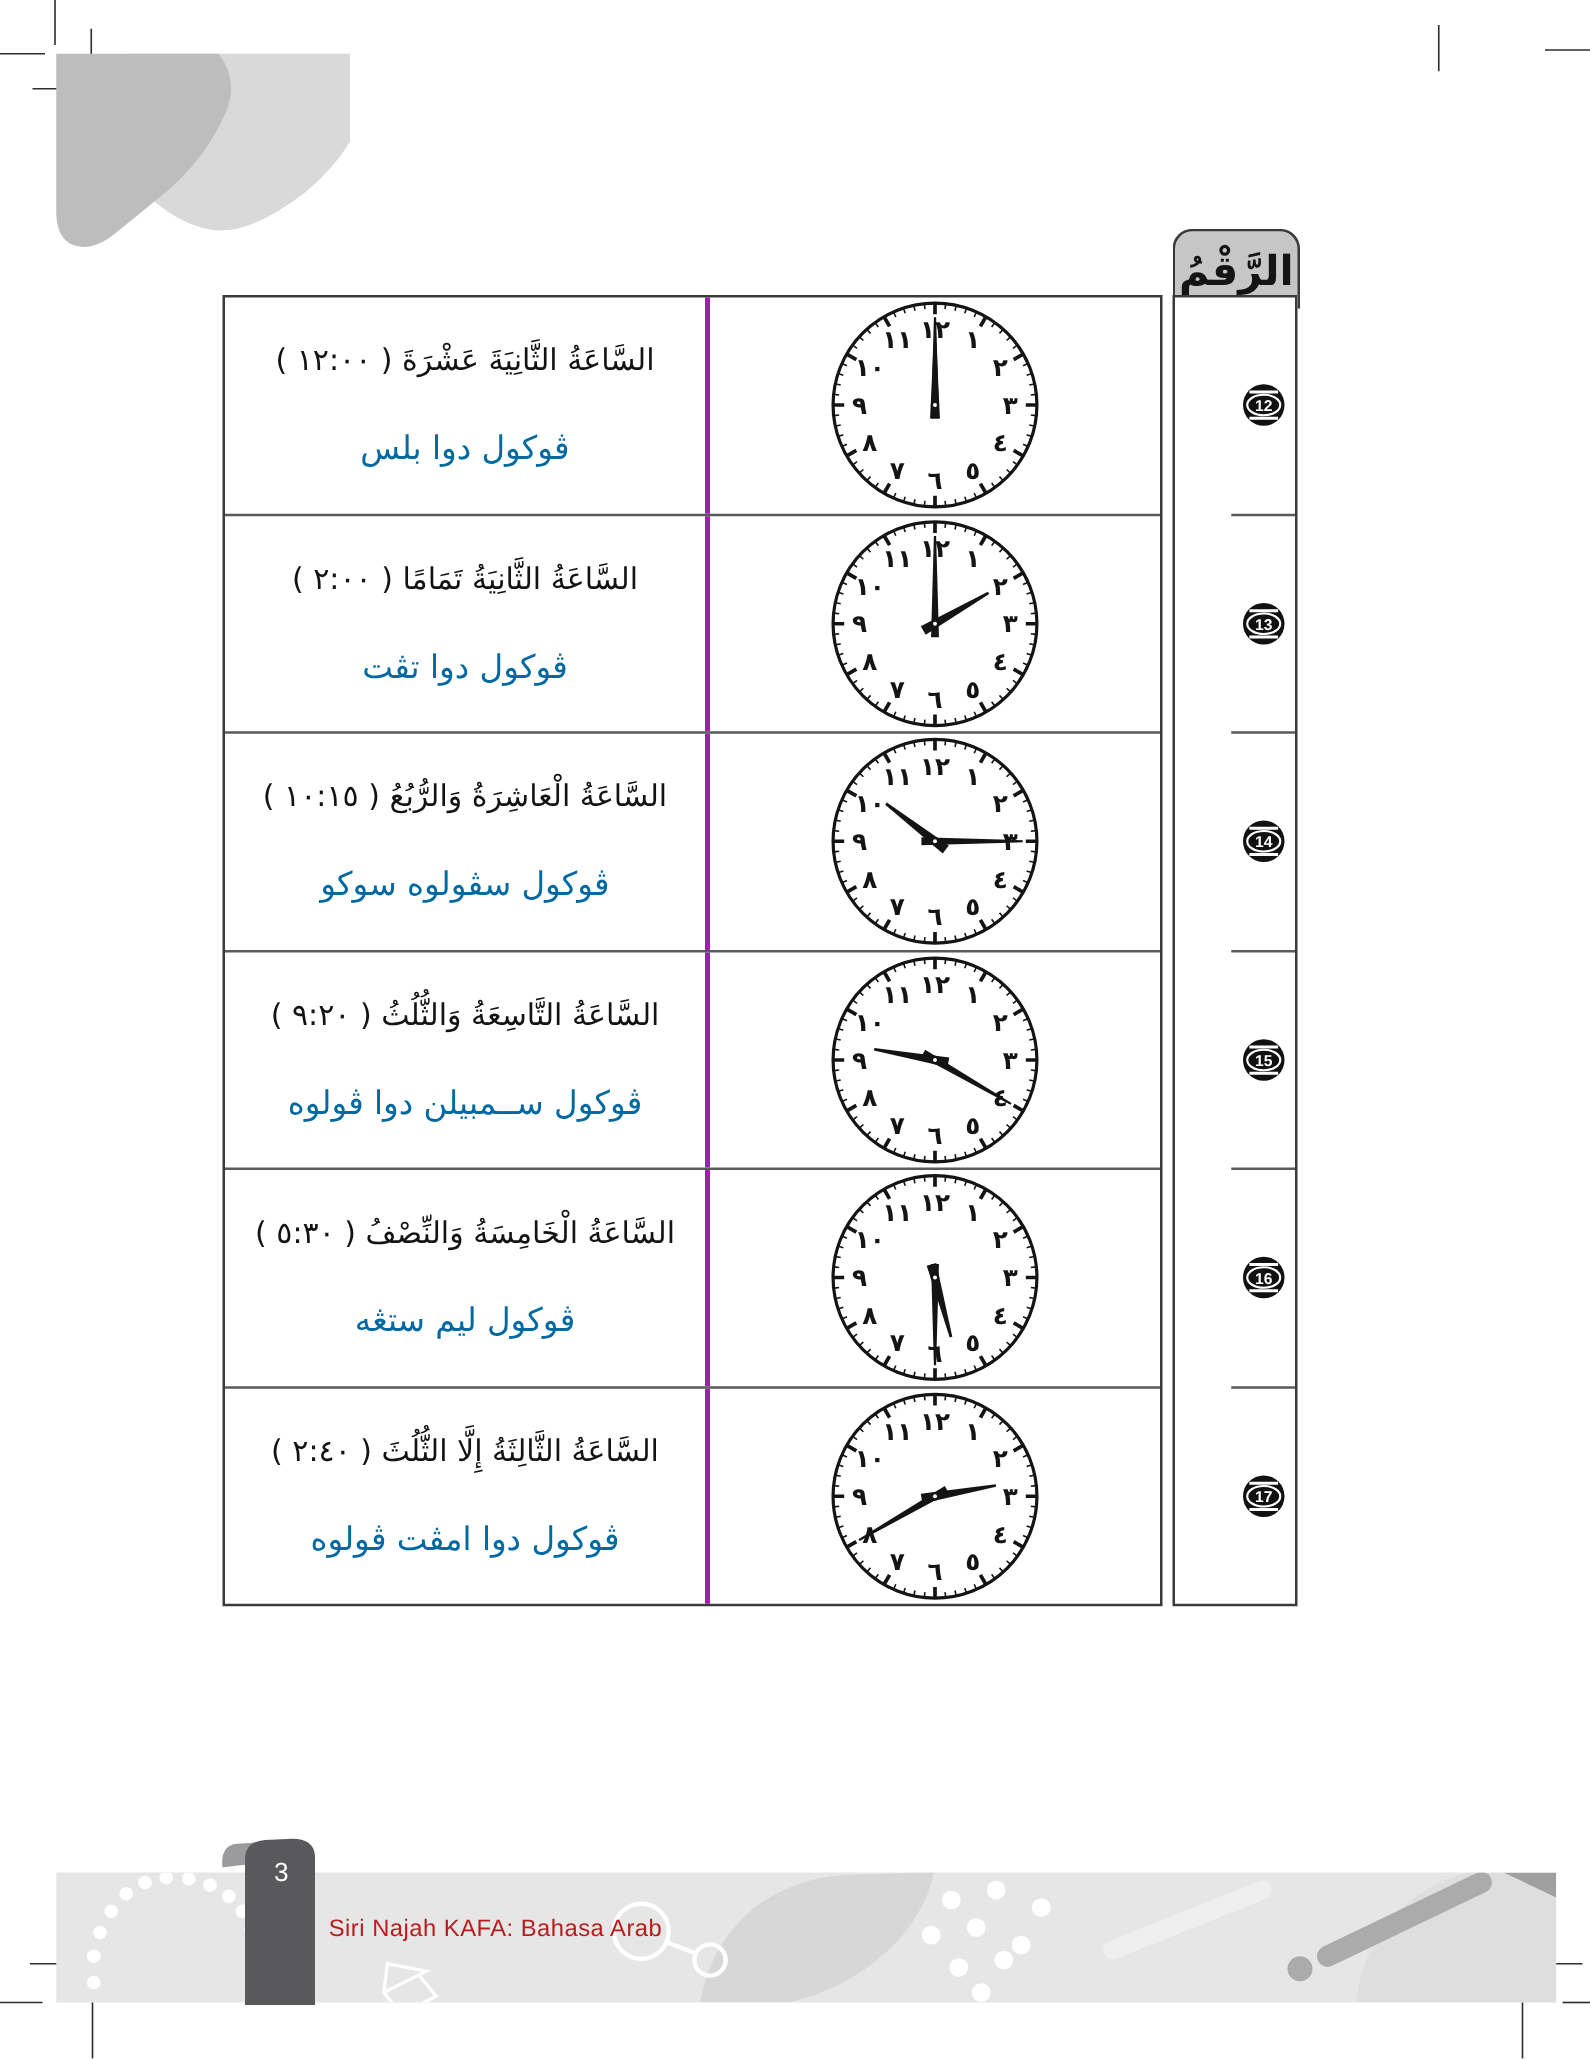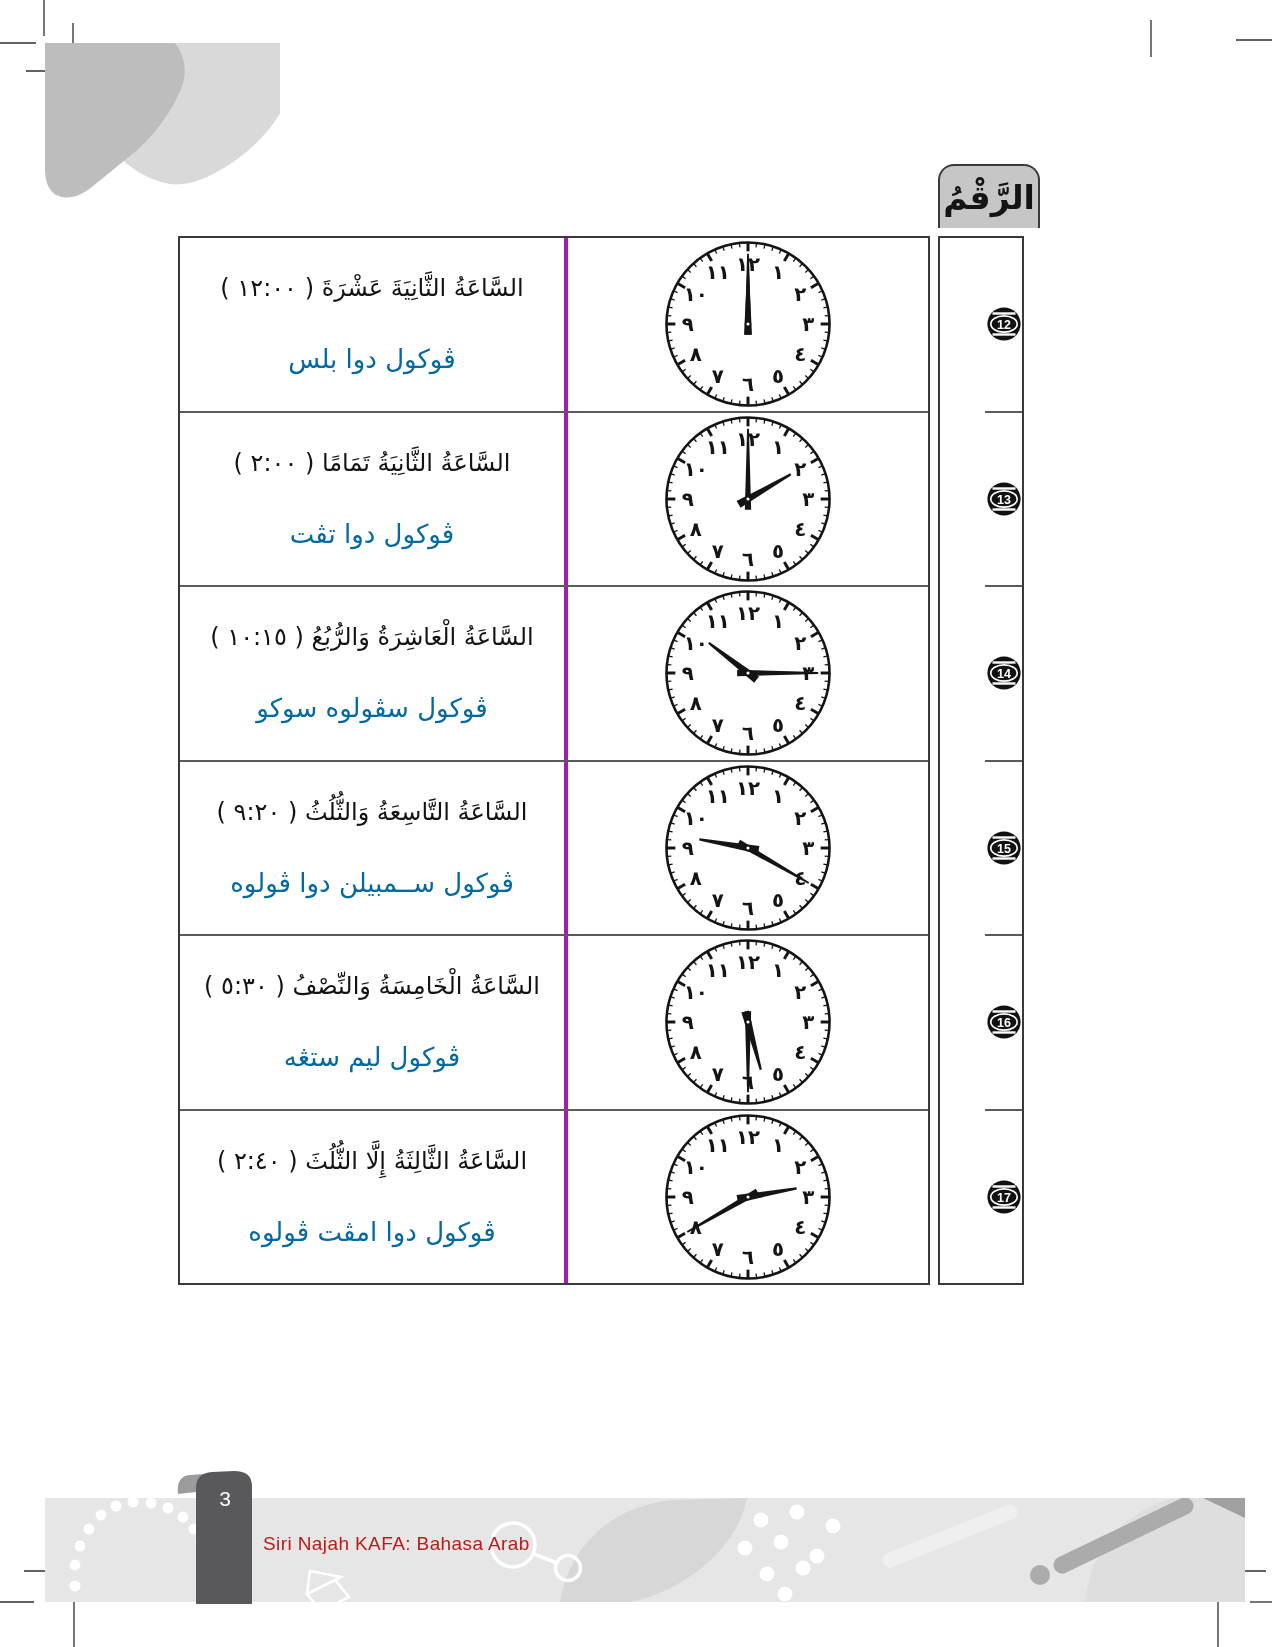--- a/index.html
+++ b/index.html
@@ -5,27 +5,27 @@
   html,body{margin:0;padding:0;background:#ffffff;}
   .page{position:relative;width:1272px;height:1647px;background:#fff;overflow:hidden;
         font-family:"DejaVu Sans",sans-serif;color:#161616;}
   svg{display:block;}
 
   
   .hdr{position:absolute;background:#c6c6c6;border:2px solid #3a3a3a;border-bottom:none;
        display:flex;align-items:center;justify-content:center;
        font-size:33px;font-weight:bold;color:#141414;direction:rtl;}
   .hdr-left{left:178px;top:172px;width:752px;height:64px;border-radius:26px 26px 0 0;box-sizing:border-box;}
-  .hdr-right{left:938px;top:164px;width:102px;height:64px;border-radius:16px 16px 0 0;box-sizing:border-box;}
+  .hdr-right{left:938px;top:183px;width:102px;height:64px;border-radius:16px 16px 0 0;box-sizing:border-box;}
 
   
   .tbody{position:absolute;top:236px;height:1049px;border:2px solid #3a3a3a;background:#fff;
          display:flex;flex-direction:column;box-sizing:border-box;}
   #bodyLeft{left:178px;width:752px;}
-  #bodyRight{left:938px;width:86px;padding-left:45px;}
+  #bodyRight{left:938px;width:100px;padding-left:45px;}
   .trow{flex:1;display:flex;min-height:0;}
   .trow + .trow{border-top:2px solid #5a5a5a;}
   .cell-text{width:388px;border-right:4px solid #a21caf;box-sizing:border-box;
              display:flex;flex-direction:column;align-items:center;justify-content:center;
              gap:42px;direction:rtl;text-align:center;padding:0 10px;}
   .arabic-line{font-size:24px;white-space:nowrap;color:#131313;}
   .jawi-line{font-size:26px;white-space:nowrap;color:#0369a1;}
   .cell-clock{flex:1;display:flex;align-items:center;justify-content:center;}
   .badge-cell{flex:1;display:flex;align-items:center;justify-content:center;}
 

